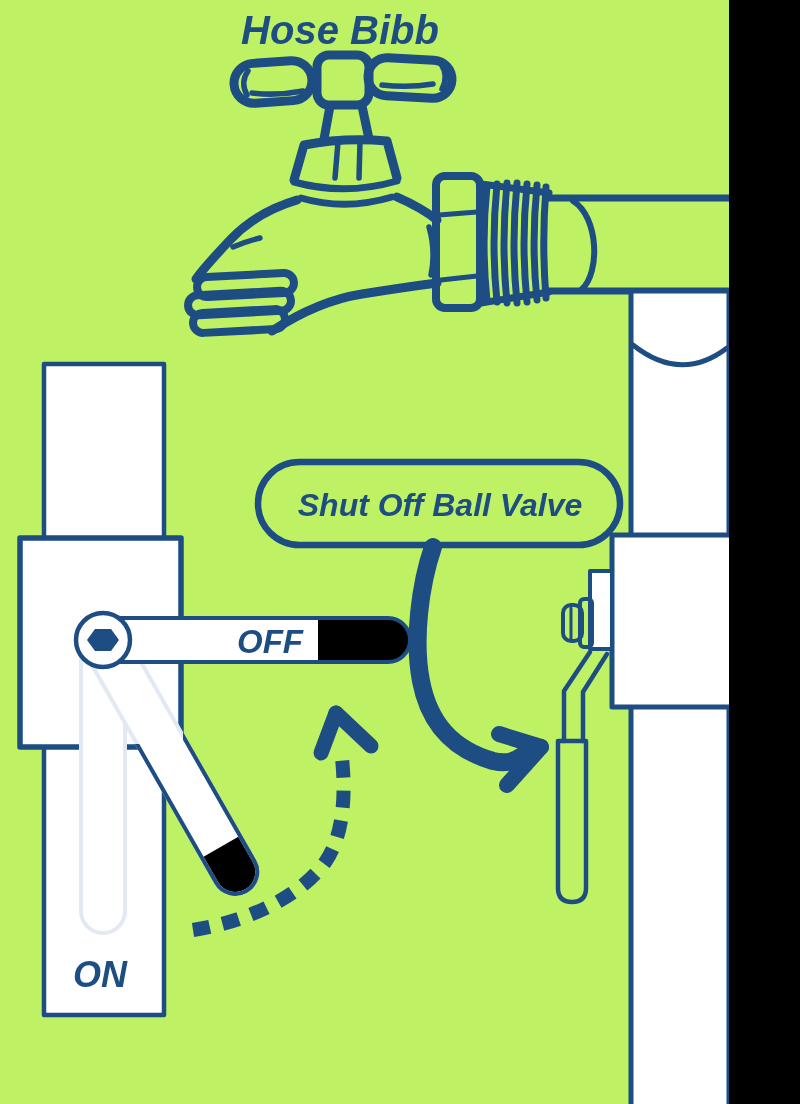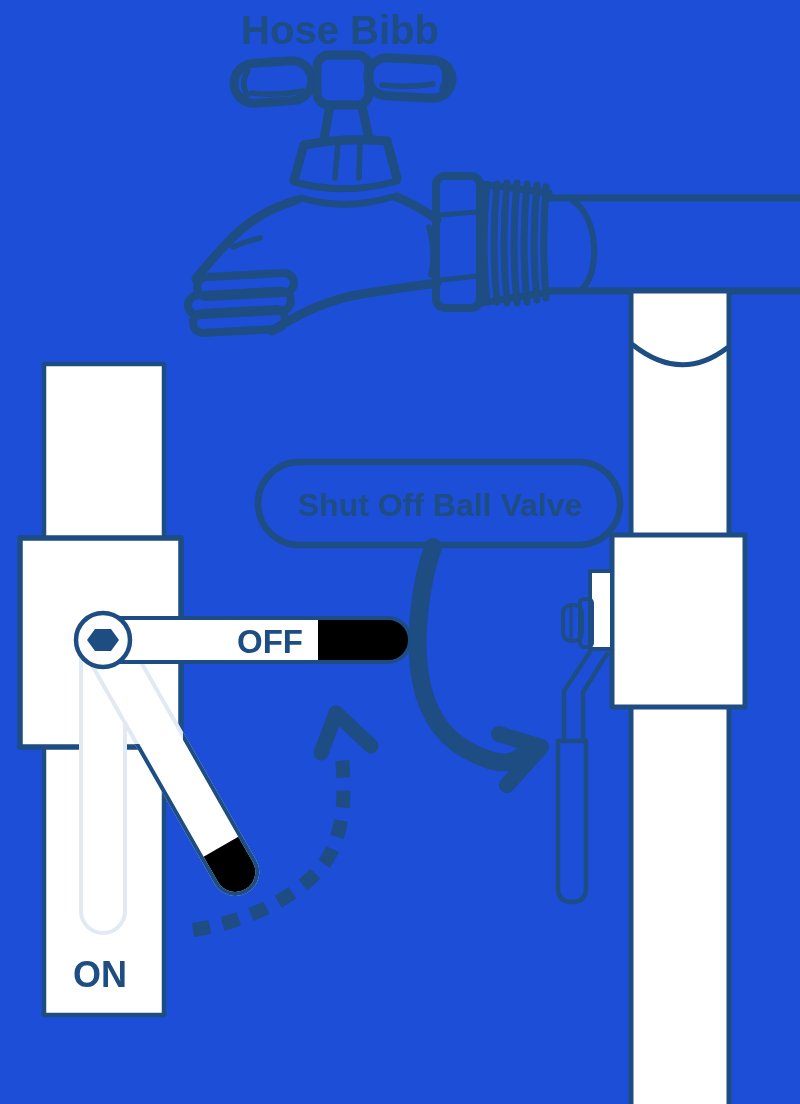--- a/index.html
+++ b/index.html
@@ -1,16 +1,16 @@
 <!DOCTYPE html>
 <html><head>
 <meta charset="utf-8">
 <style>
   html,body{margin:0;padding:0;background:#000;}
-  #stage{position:relative;width:800px;height:1104px;background:#1d4ed8;overflow:hidden;}
+  #stage{position:relative;width:729px;height:1104px;background:#bef264;overflow:hidden;font-style:italic;}
   svg{display:block;}
   text{font-family:"Liberation Sans","DejaVu Sans",sans-serif;font-weight:700;fill:#1d4d82;}
   .ink{stroke:#1d4d82;fill:none;stroke-linecap:round;stroke-linejoin:round;}
   .inkb{stroke:#1d4d82;stroke-linecap:butt;fill:none;}
   .ghost{stroke:#e2e9f2;fill:none;stroke-linecap:round;stroke-linejoin:round;}
   .white{fill:#ffffff;}
   .inkfill{fill:#1d4d82;}
   .blackfill{fill:#000000;}
 </style>
 </head>

